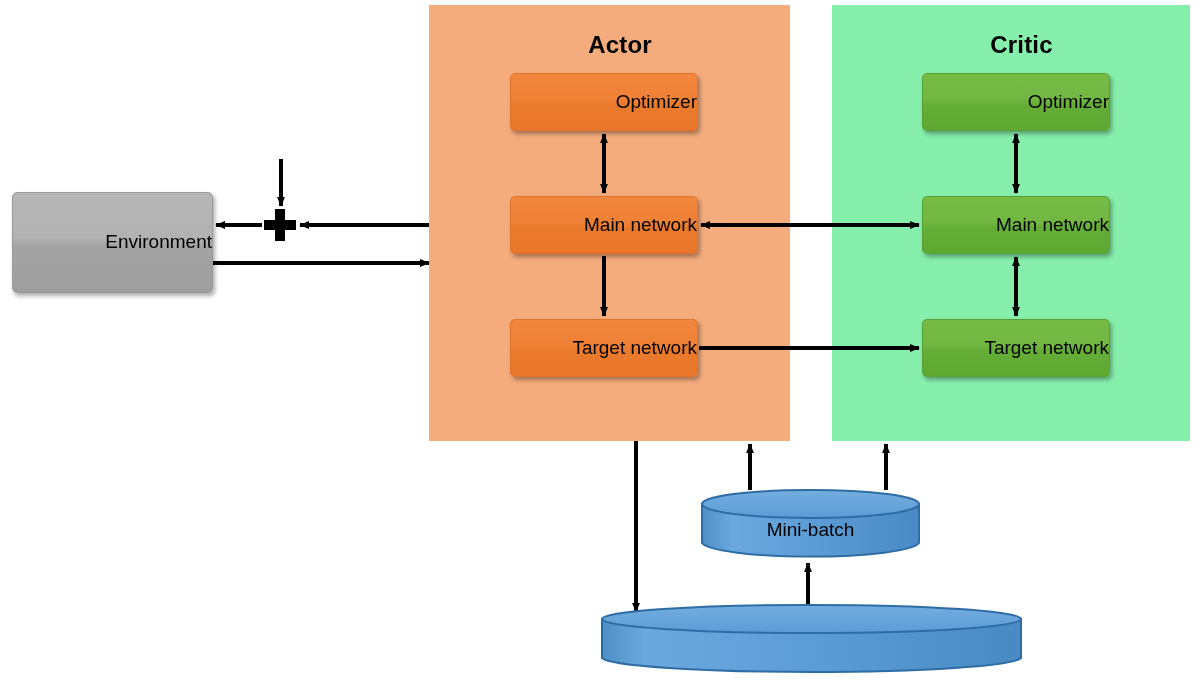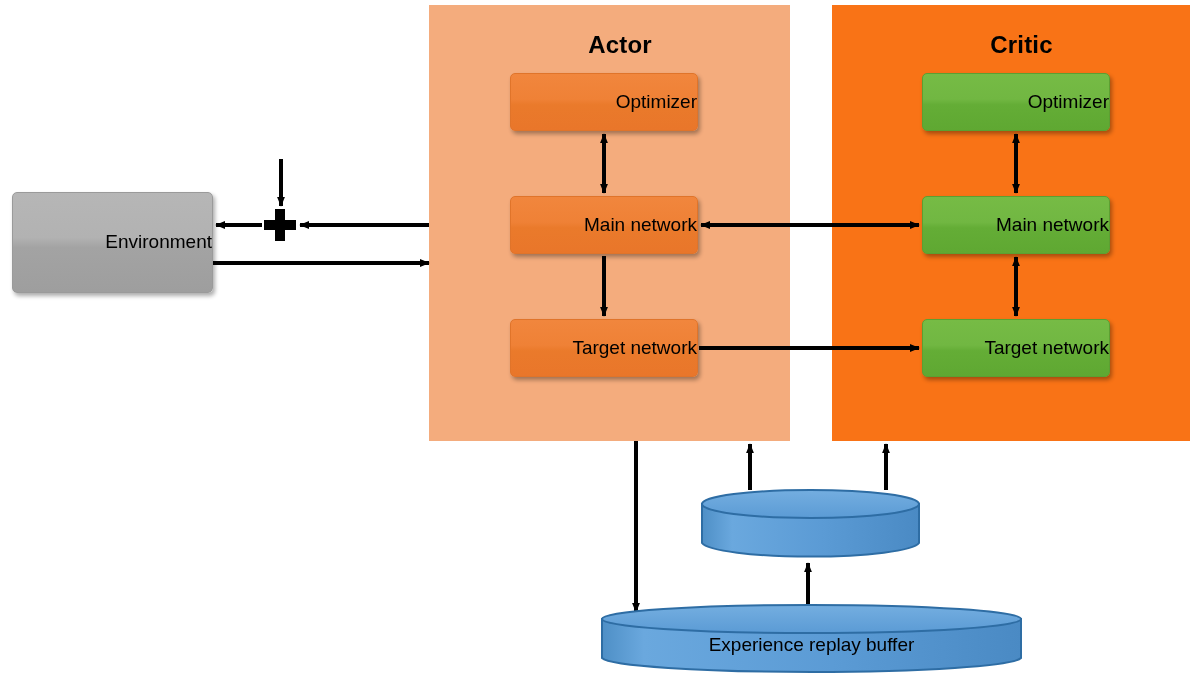--- a/index.html
+++ b/index.html
@@ -42,21 +42,21 @@
     color: #000000;
     letter-spacing: 0.2px;
     padding-left: 21px;
   }
   #actor-panel {
     left: 429px; top: 5px; width: 361px; height: 436px;
     background: #f4ac7d;
   }
   #critic-panel {
     left: 832px; top: 5px; width: 358px; height: 436px;
-    background: #f97316;
+    background: #86efac;
   }
   #actor-panel .panel-title { top: 26px; }
   #critic-panel .panel-title { top: 26px; }
 
   
   .node {
     position: absolute;
     box-sizing: border-box;
     border-radius: 5px;
     display: flex;
@@ -210,35 +210,35 @@
           <stop offset="100%" stop-color="#4a8ac4"></stop>
         </linearGradient>
         <linearGradient id="cylTopA" x1="0" y1="0" x2="0" y2="1">
           <stop offset="0%" stop-color="#74aee0"></stop>
           <stop offset="100%" stop-color="#5b9bd5"></stop>
         </linearGradient>
       </defs>
       <path d="M2,16 L2,55 A109,15 0 0 0 219,55 L219,16 Z" fill="url(#cylBodyA)" stroke="#2e6da4" stroke-width="2"></path>
       <ellipse cx="110.5" cy="16" rx="108.5" ry="14" fill="url(#cylTopA)" stroke="#2e6da4" stroke-width="2"></ellipse>
     </svg>
+    <div class="cyl-label">Mini-batch</div>
   </div>
 
   <div class="cylinder" id="replay-buffer-cyl">
     <svg width="423" height="71" viewBox="0 0 423 71">
       <defs>
         <linearGradient id="cylBodyB" x1="0" y1="0" x2="1" y2="0">
           <stop offset="0%" stop-color="#4e8fc6"></stop>
           <stop offset="10%" stop-color="#6aa8de"></stop>
           <stop offset="55%" stop-color="#5b9bd5"></stop>
           <stop offset="100%" stop-color="#4a8ac4"></stop>
         </linearGradient>
         <linearGradient id="cylTopB" x1="0" y1="0" x2="0" y2="1">
           <stop offset="0%" stop-color="#74aee0"></stop>
           <stop offset="100%" stop-color="#5b9bd5"></stop>
         </linearGradient>
       </defs>
       <path d="M2,16 L2,55 A210,15 0 0 0 421,55 L421,16 Z" fill="url(#cylBodyB)" stroke="#2e6da4" stroke-width="2"></path>
       <ellipse cx="211.5" cy="16" rx="209.5" ry="14" fill="url(#cylTopB)" stroke="#2e6da4" stroke-width="2"></ellipse>
     </svg>
-    <div class="cyl-label">Experience replay buffer</div>
   </div>
 
 </div>
 
 </body></html>

